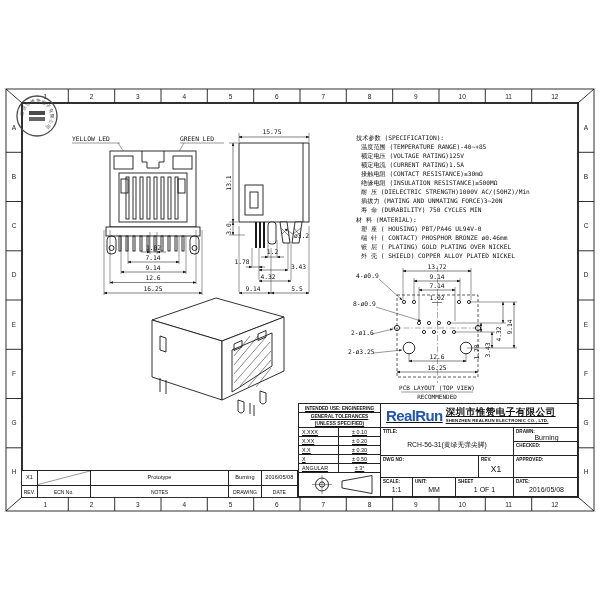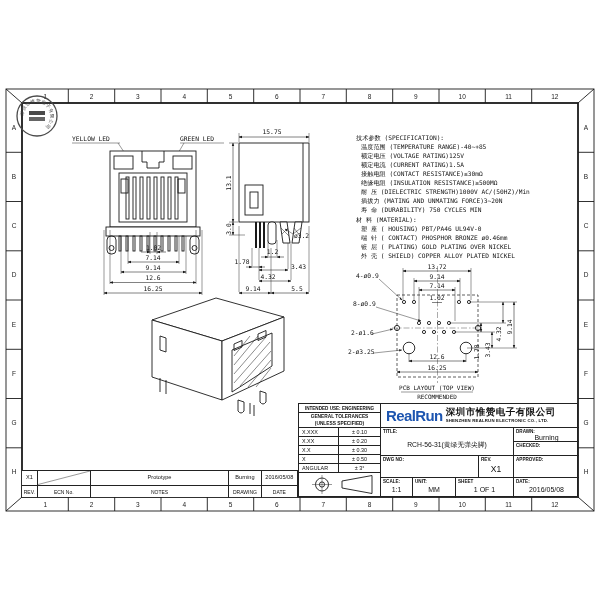--- a/index.html
+++ b/index.html
@@ -24,21 +24,21 @@
   
   .spec,.mat{position:absolute;width:220px;font:6.2px "DejaVu Sans Mono",monospace;
              line-height:9px;white-space:nowrap;color:#111;}
   .spec{left:356px;top:133px;}
   .mat{left:356px;top:215px;}
   .ind{padding-left:5px;}
   
   .tb{position:absolute;left:298px;top:403px;width:280px;height:94px;background:#fff;
       border:1.2px solid #222;box-sizing:border-box;}
   .tb *{box-sizing:border-box;}
-  .tb .abs{position:absolute;}
+  .tb .abs{position:absolute;text-decoration:underline;}
   .tb-tol{left:0;top:0;width:82px;height:100%;border-right:1px solid #222;}
   .tb-use{height:9px;border-bottom:1px solid #222;font-size:4.6px;font-weight:bold;
           text-align:center;line-height:9px;white-space:nowrap;}
   .tb-gt{height:15px;border-bottom:1px solid #222;font-size:4.8px;font-weight:bold;
          text-align:center;padding-top:1px;line-height:6.5px;}
   .tb-tr{height:9px;border-bottom:1px solid #222;display:flex;font-size:5.4px;line-height:8.5px;}
   .tb-tr-l{width:40px;border-right:1px solid #222;padding-left:3px;}
   .tb-tr-r{flex:1;text-align:center;}
   .tb-proj{position:relative;height:23px;}
   .tb-logo{left:82px;top:0;width:198px;height:24px;border-bottom:1px solid #222;

